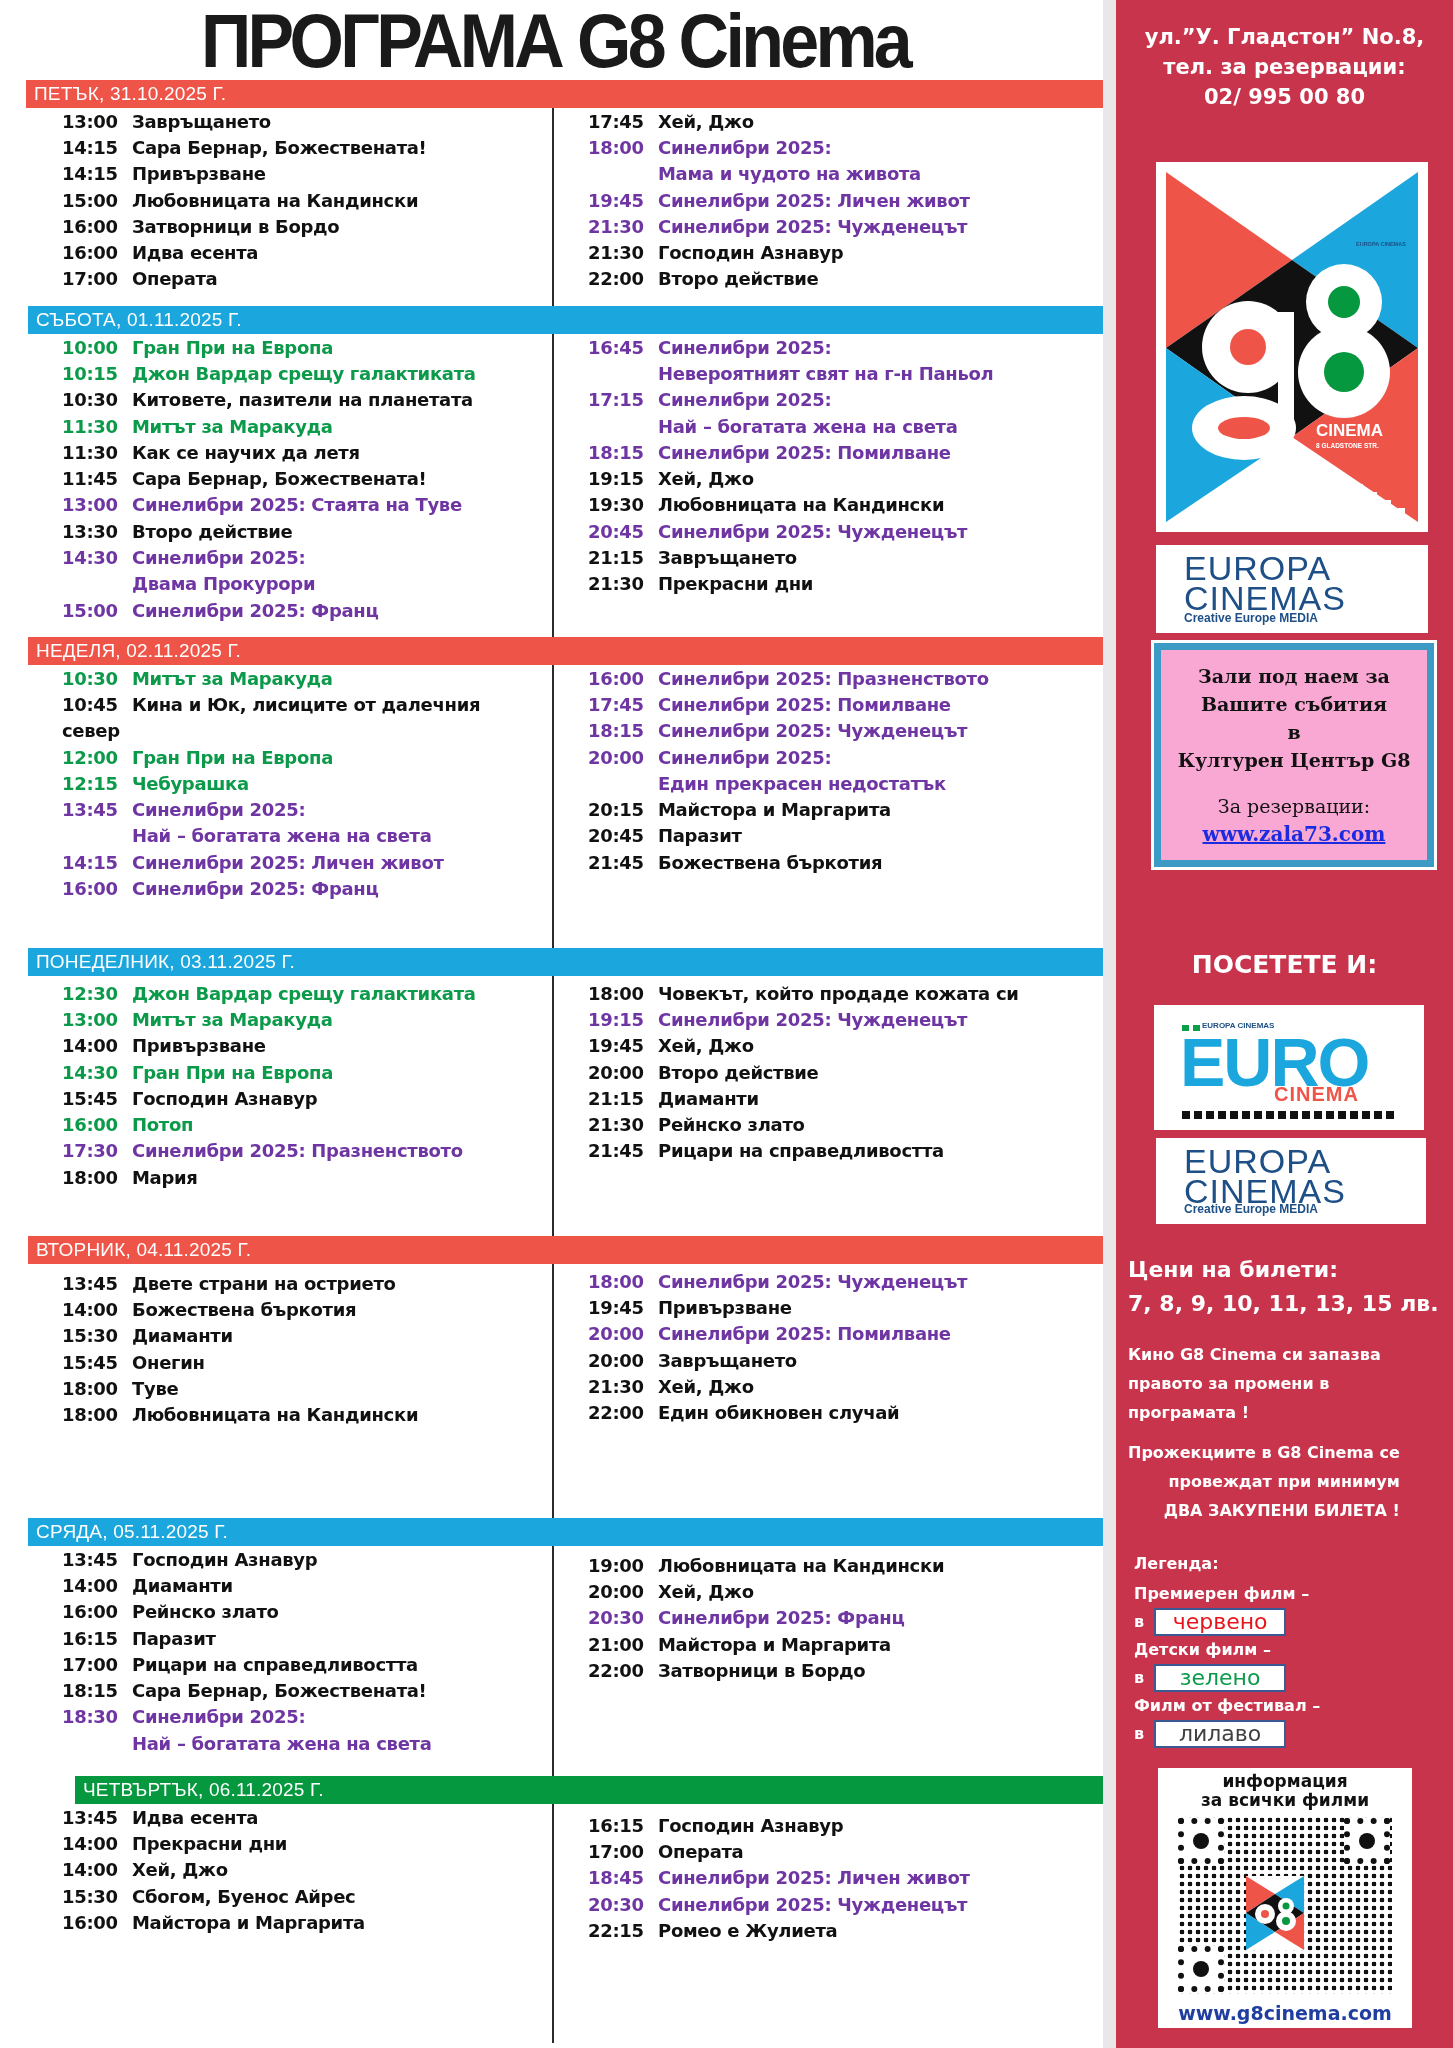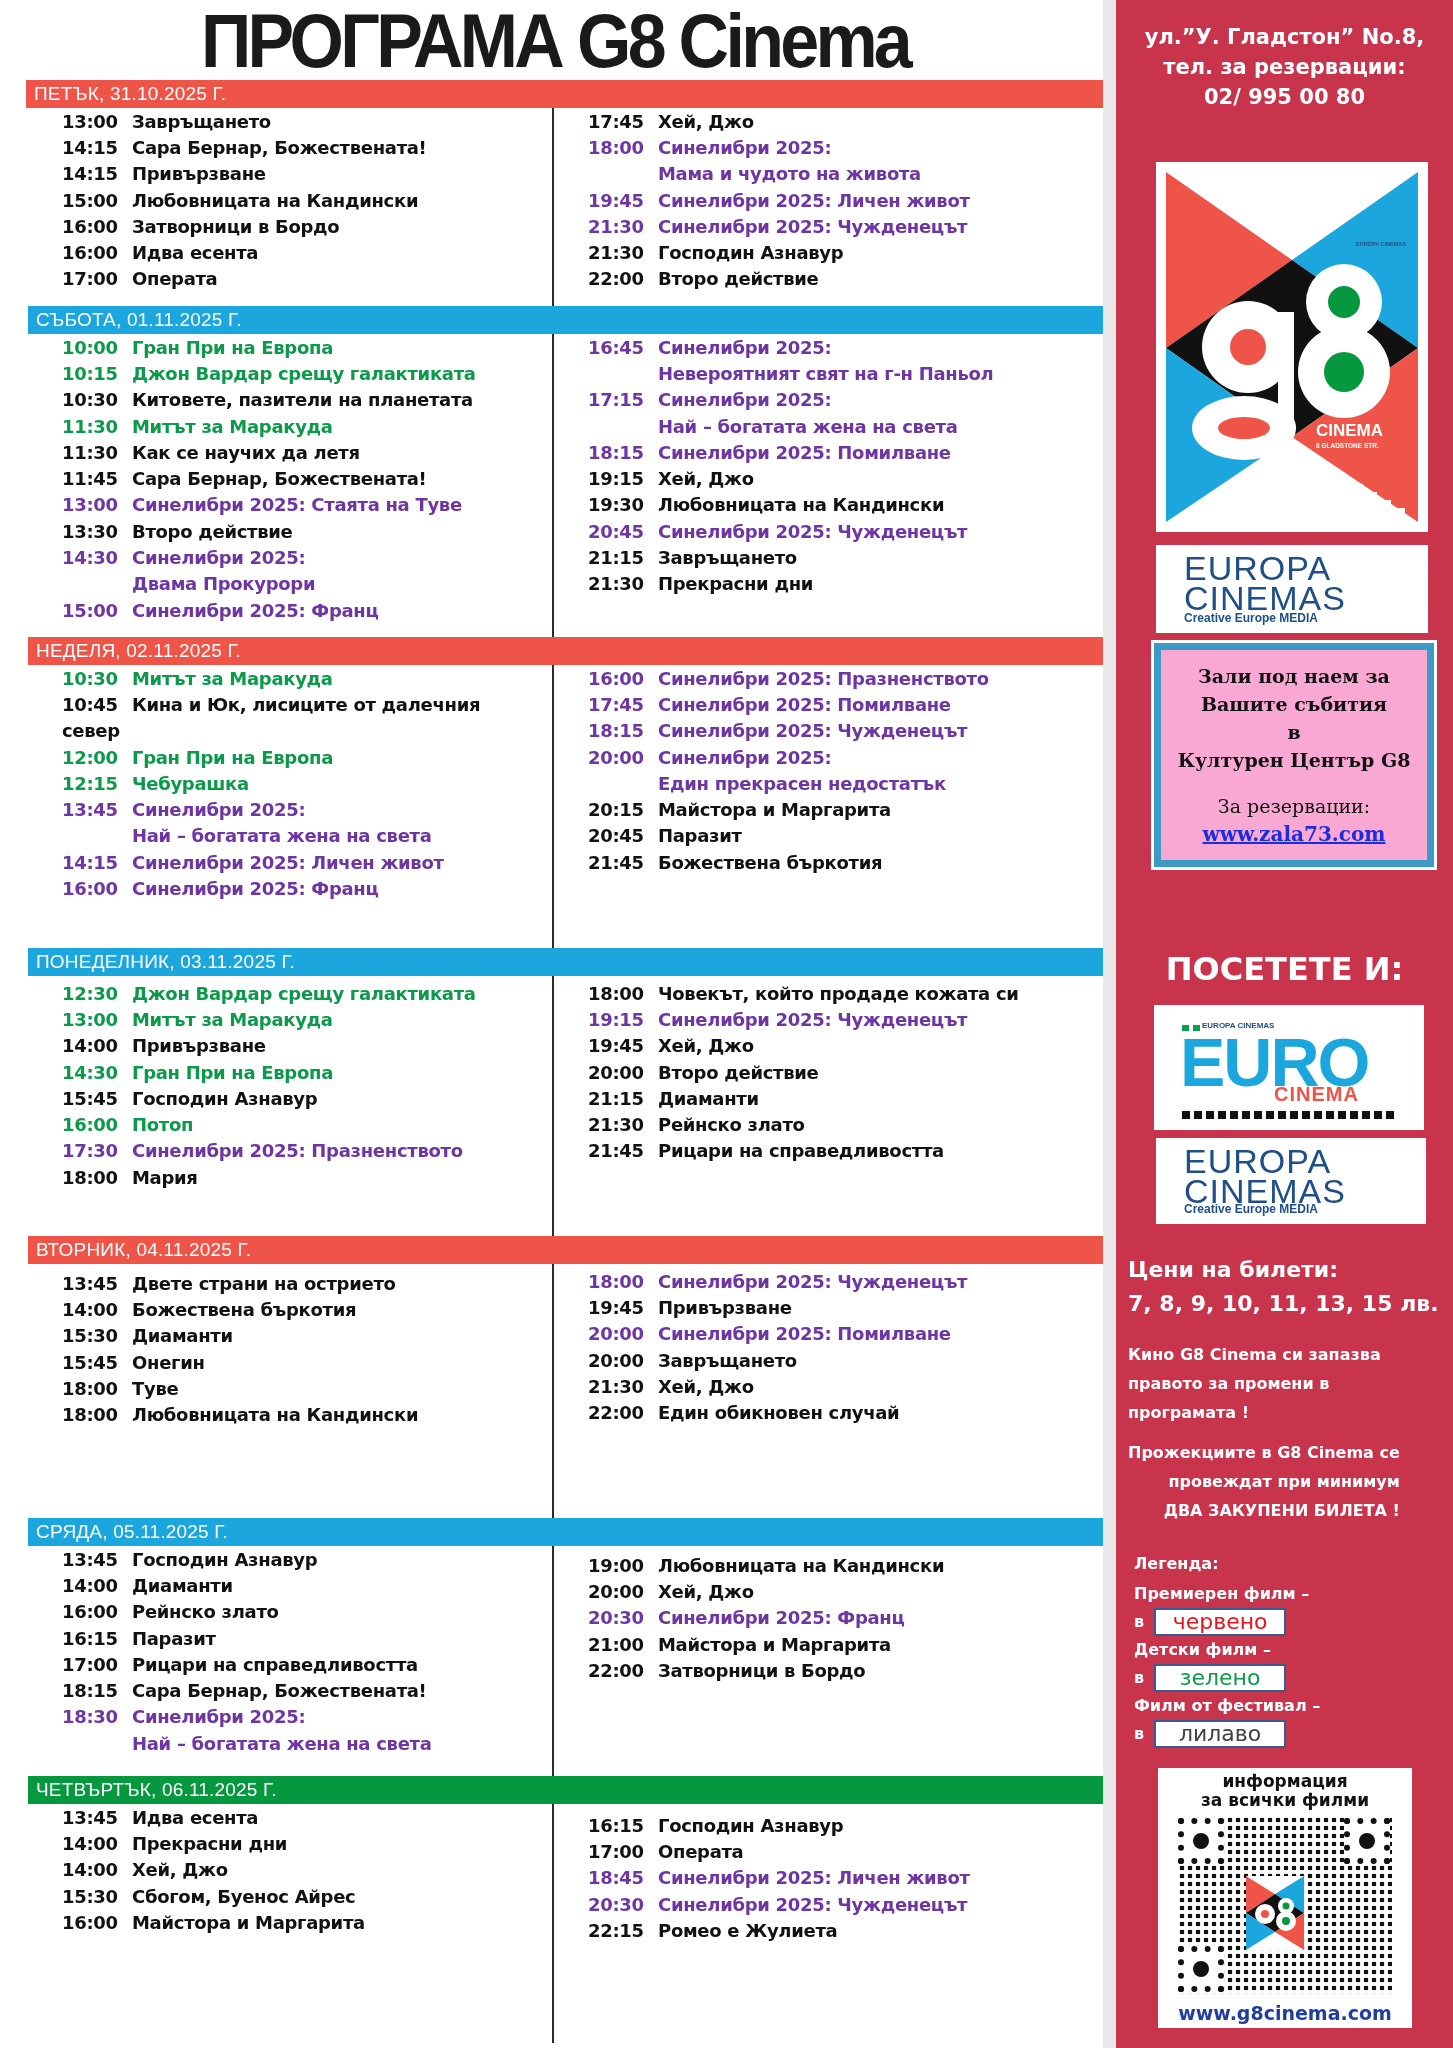--- a/index.html
+++ b/index.html
@@ -17,21 +17,21 @@
   .vline { position: absolute; left: 552px; top: 106px; width: 2px; height: 1937px; background: #2b2b2b; }
 
   .day { position: absolute; left: 0; width: 1110px; }
   .day-bar {
     position: absolute; height: 28px; left: 28px; right: 0;
     color: #fff; font-family: "Liberation Sans", sans-serif; font-size: 19px;
     line-height: 28px; padding-left: 8px; letter-spacing: 0.2px;
   }
   .day-bar.red { background: #ef5448; }
   .day-bar.blue { background: #1ba7dd; }
-  .day-bar.green { background: #06983f; }
+  .day-bar.green { background: #06983f; margin-left: 47px; }
 
   .col { position: absolute; margin-left: 32px; }
   .row { display: flex; height: 26.3px; align-items: center; white-space: nowrap;
          font-family: "DejaVu Sans", sans-serif; font-weight: bold; font-size: 18px; letter-spacing: -0.3px; color: #111; }
   .row .t { display: inline-block; width: 70px; flex: none; }
   .row .n { display: inline-block; }
   .row.cont .t { visibility: hidden; }
   .row.premiere { color: #111; }
   .row.kids { color: #0b9a4a; }
   .row.fest { color: #6e35a3; }
@@ -50,21 +50,21 @@
   .euro-box .e2 { position: absolute; left: 28px; font-family: "Liberation Sans", sans-serif; font-weight: bold; font-size: 12px; color: #1e4f86; }
 
   .rent { position: absolute; left: 38px; top: 643px; width: 280px; height: 224px; background: #f9a8d4;
           border: 7px solid #3b9bc4; box-shadow: 0 0 0 3px #fff; text-align: center; color: #111;
           font-family: "DejaVu Serif", serif; }
   .rent .l1 { font-weight: bold; font-size: 19px; line-height: 28px; margin-top: 12px; }
   .rent .l2 { font-size: 19px; line-height: 28px; margin-top: 18px; }
   .rent a { display: block; font-weight: bold; font-size: 20px; line-height: 28px; color: #1a2be0; text-decoration: underline; }
 
   .visit { position: absolute; left: 0; top: 950px; width: 337px; text-align: center;
-           font-family: "DejaVu Sans", sans-serif; font-weight: bold; font-size: 32px; }
+           font-family: "DejaVu Sans", sans-serif; font-weight: bold; font-size: 25px; }
 
   .eurocinema { position: absolute; left: 38px; top: 1005px; width: 270px; height: 125px; background: #fff; }
   .eurocinema .small { position: absolute; left: 48px; top: 16px; font-size: 8px; font-weight: bold; color: #1e4f86; font-family: "Liberation Sans", sans-serif; }
   .eurocinema .dots2 { position: absolute; left: 28px; top: 20px; width: 18px; height: 6px;
      background: linear-gradient(90deg, #0aa04a 0 7px, transparent 7px 11px, #0aa04a 11px 18px); }
   .eurocinema .big { position: absolute; left: 26px; top: 22px; font-family: "Liberation Sans", sans-serif; font-weight: bold; font-size: 68px; line-height: 70px; color: #1ba7dd; letter-spacing: -2px; }
   .eurocinema .cin { position: absolute; left: 120px; top: 78px; font-family: "Liberation Sans", sans-serif; font-weight: bold; font-size: 20px; color: #ef5448; letter-spacing: 1px; }
   .eurocinema .film { position: absolute; left: 28px; top: 106px; width: 216px; height: 8px;
      background: repeating-linear-gradient(90deg, #111 0 8px, transparent 8px 12px); }
 

